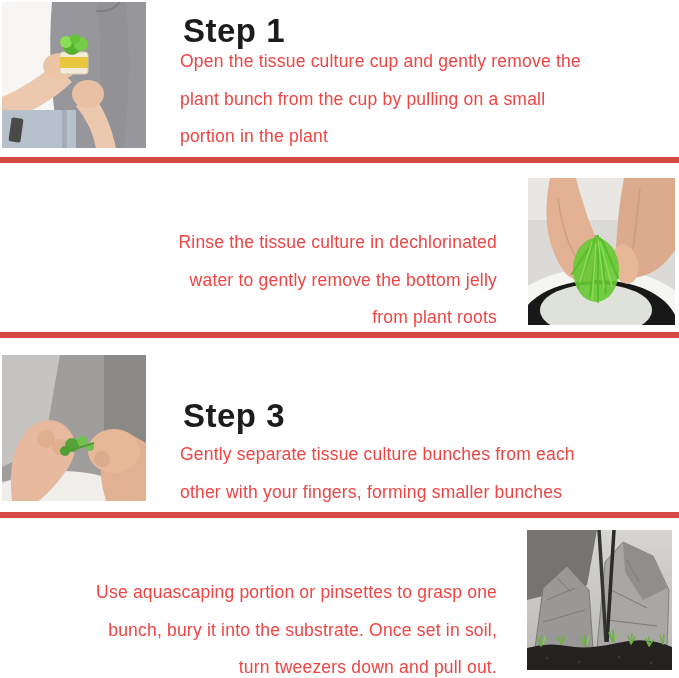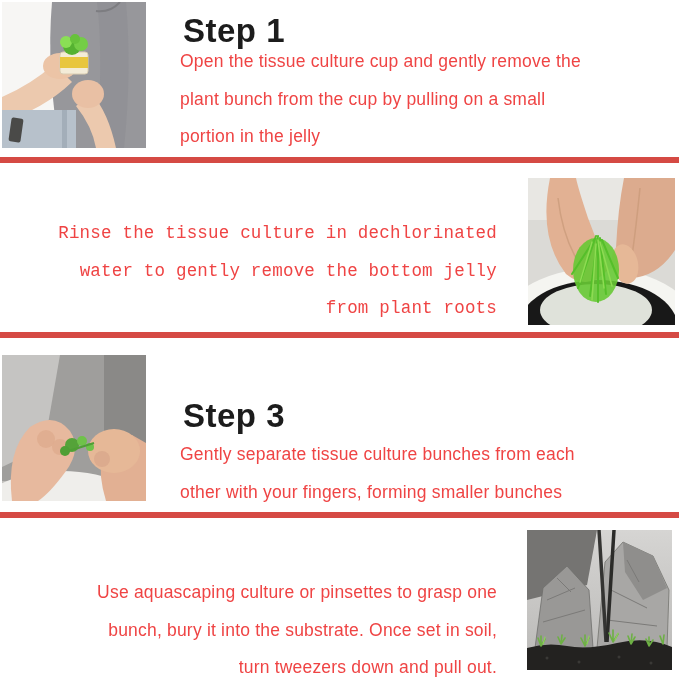--- a/index.html
+++ b/index.html
@@ -29,21 +29,21 @@
 
   
   .p1{left:2px;top:2px;width:144px;height:146px;}
   .t1{left:183px;top:-4px;margin-top:15px;}
   .d1{left:180px;top:43px;width:440px;}
   .div1{top:157px;}
 
   
   .p2{left:528px;top:178px;width:147px;height:147px;}
   .t2{right:182px;top:172px;}
-  .d2{right:182px;top:215px;width:460px;font-family:Liberation Mono, monospace;}
+  .d2{right:182px;top:224px;width:460px;}
   .div2{top:332px;}
 
   
   .p3{left:2px;top:355px;width:144px;height:146px;}
   .t3{left:183px;top:350px;margin-top:46px;}
   .d3{left:180px;top:396px;width:440px;margin-top:40px;}
   .div3{top:512px;}
 
   
   .p4{left:527px;top:530px;width:145px;height:140px;}
@@ -81,21 +81,21 @@
 
         <rect x="0" y="108" width="74" height="38" fill="#b7c1cb"></rect>
         <rect x="60" y="108" width="5" height="38" fill="#a3aeb9"></rect>
         <rect x="8" y="116" width="12" height="24" rx="2" fill="#4a4a48" transform="rotate(8 14 128)"></rect>
       </svg>
     </figure>
     <h2 class="step-title t1">Step 1</h2>
     <div class="step-desc d1">
       <div>Open the tissue culture cup and gently remove the</div>
       <div>plant bunch from the cup by pulling on a small</div>
-      <div>portion in the jelly</div>
+      <div>portion in the plant</div>
     </div>
   </div>
 
   <div class="divider div1"></div>
 
   <div class="step">
     <div class="step-desc align-right d2">
       <div>Rinse the tissue culture in dechlorinated</div>
       <div>water to gently remove the bottom jelly</div>
       <div>from plant roots</div>
@@ -166,21 +166,21 @@
     <div class="step-desc d3">
       <div>Gently separate tissue culture bunches from each</div>
       <div>other with your fingers, forming smaller bunches</div>
     </div>
   </div>
 
   <div class="divider div3"></div>
 
   <div class="step">
     <div class="step-desc align-right d4">
-      <div>Use aquascaping culture or pinsettes to grasp one</div>
+      <div>Use aquascaping portion or pinsettes to grasp one</div>
       <div>bunch, bury it into the substrate. Once set in soil,</div>
       <div>turn tweezers down and pull out.</div>
     </div>
     <figure class="photo p4" style="margin:0;">
       <svg width="145" height="140" viewBox="0 0 145 140">
         <defs>
           <linearGradient id="g4" x1="0" y1="0" x2="0" y2="1">
             <stop offset="0" stop-color="#d6d5d3"></stop>
             <stop offset="1" stop-color="#b9b8b6"></stop>
           </linearGradient>

